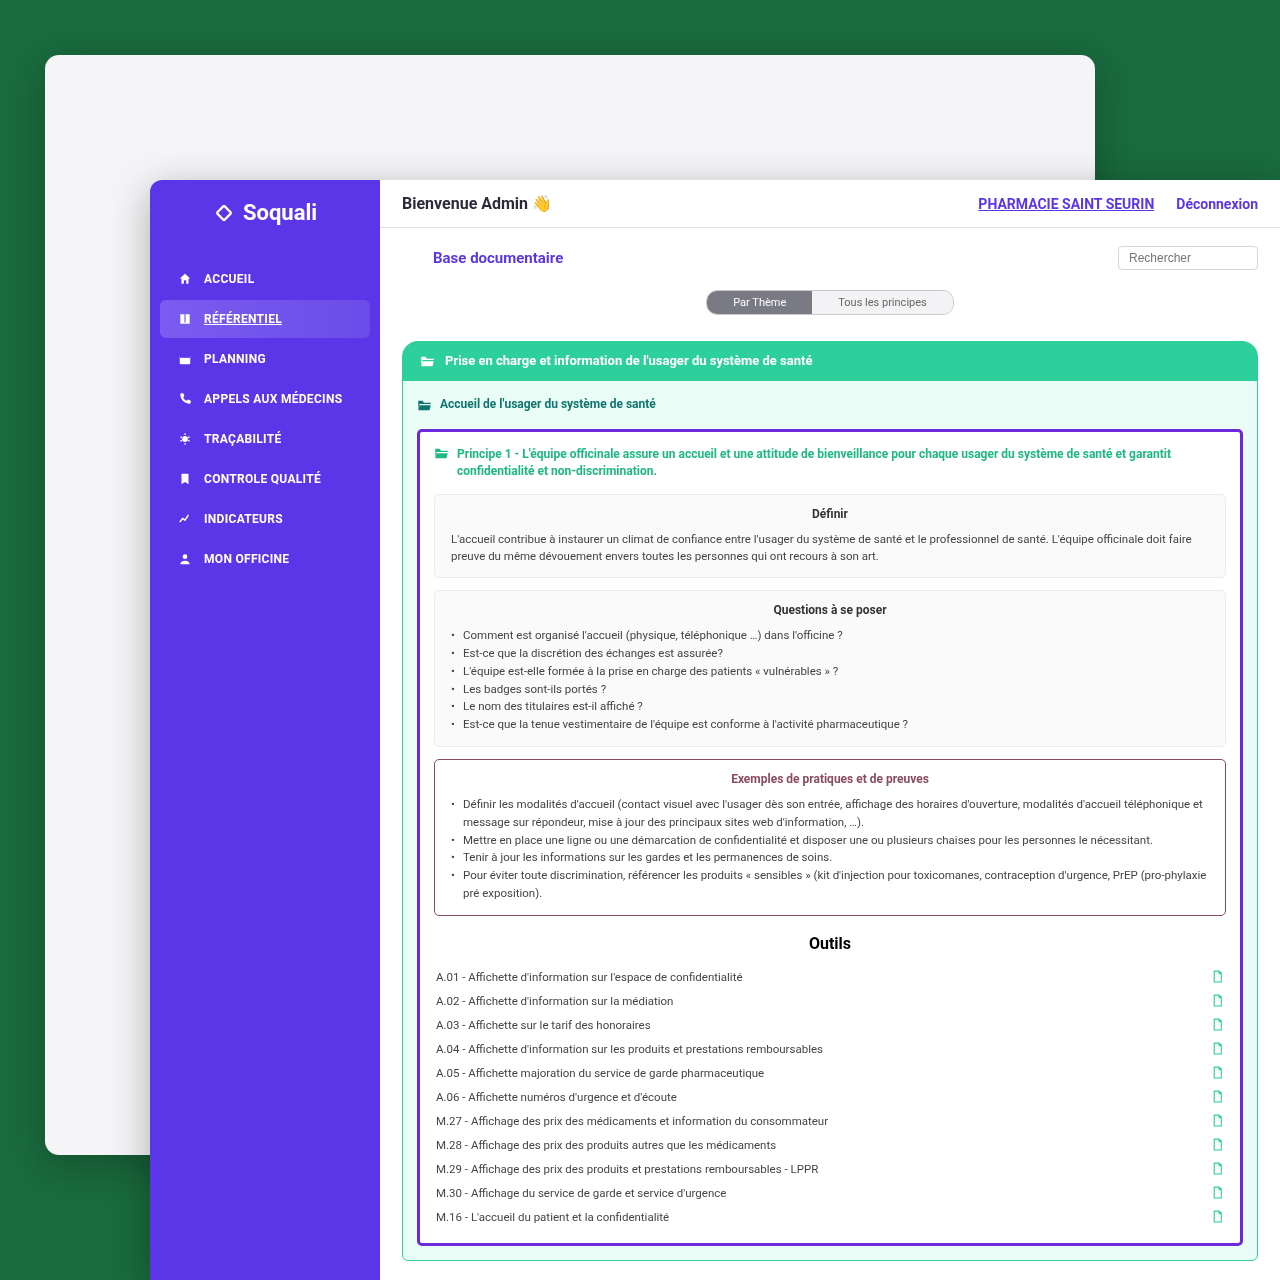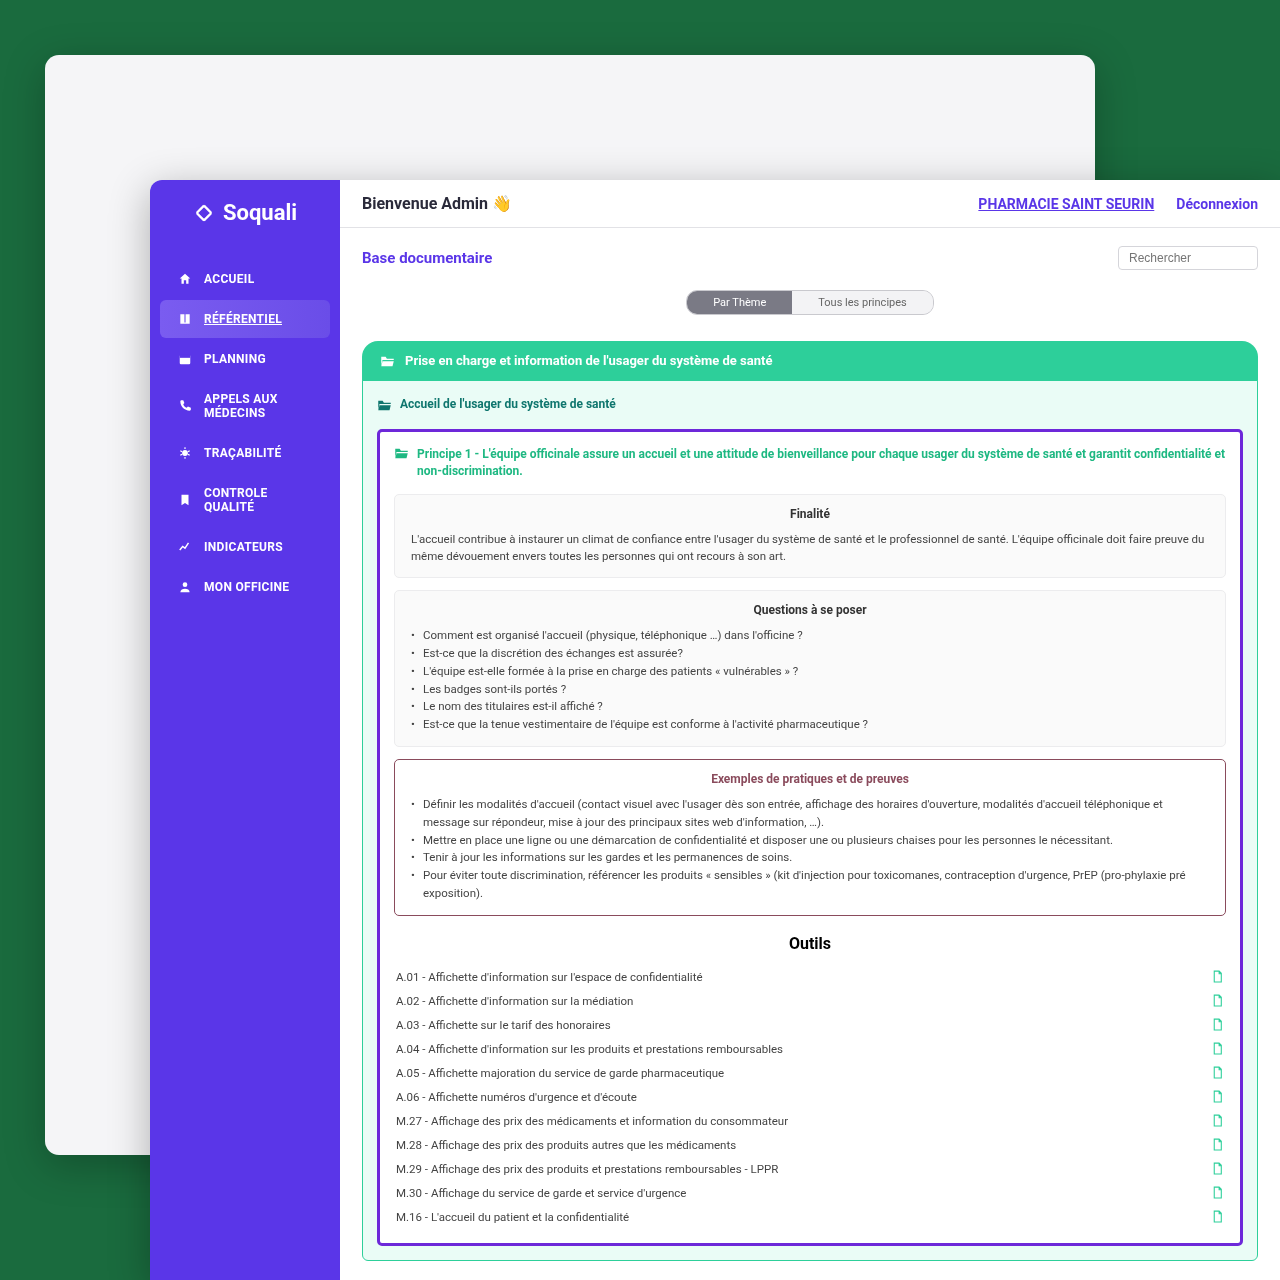--- a/index.html
+++ b/index.html
@@ -28,21 +28,21 @@
     width: 1130px;
     height: 1100px;
     background: #fff;
     border-radius: 12px 0 0 0;
     box-shadow: 0 10px 40px rgba(0,0,0,0.3);
     display: flex;
     overflow: hidden;
   }
   
   .sidebar {
-    width: 190px;
+    width: 230px;
     background: #5a36e8;
     color: #fff;
     flex-shrink: 0;
     padding-top: 20px;
   }
   .logo {
     display: flex;
     align-items: center;
     justify-content: center;
     gap: 8px;
@@ -119,20 +119,21 @@
   .content-header {
     display: flex;
     align-items: center;
     justify-content: space-between;
     margin-bottom: 20px;
   }
   .page-title {
     color: #5a36e8;
     font-weight: 700;
     font-size: 15px;
+    margin-left: 31px;
   }
   .search-input {
     border: 1px solid #d5d5da;
     border-radius: 4px;
     padding: 4px 10px;
     font-size: 12px;
     width: 140px;
     color: #888;
   }
   .tab-group {
@@ -379,21 +380,21 @@
 
           <div class="principle-block">
             <div class="principle-header">
               <svg class="folder-icon" viewBox="0 0 24 20" fill="currentColor">
                   <path d="M2 4h7l2 3h11v2H4l-2 9V4zm2 7h18l-2 8H2z"></path>
                 </svg>
               <span>Principe 1 - L'équipe officinale assure un accueil et une attitude de bienveillance pour chaque usager du système de santé et garantit confidentialité et non-discrimination.</span>
             </div>
 
             <div class="card">
-              <div class="card-title">Finalité</div>
+              <div class="card-title">Définir</div>
               <div class="card-text">L'accueil contribue à instaurer un climat de confiance entre l'usager du système de santé et le professionnel de santé. L'équipe officinale doit faire preuve du même dévouement envers toutes les personnes qui ont recours à son art.</div>
             </div>
 
             <div class="card">
               <div class="card-title">Questions à se poser</div>
               <ul id="questions-list">
                   <li>Comment est organisé l'accueil (physique, téléphonique …) dans l'officine ?</li>
                   <li>Est-ce que la discrétion des échanges est assurée?</li>
                   <li>L'équipe est-elle formée à la prise en charge des patients « vulnérables » ?</li>
                   <li>Les badges sont-ils portés ?</li>

